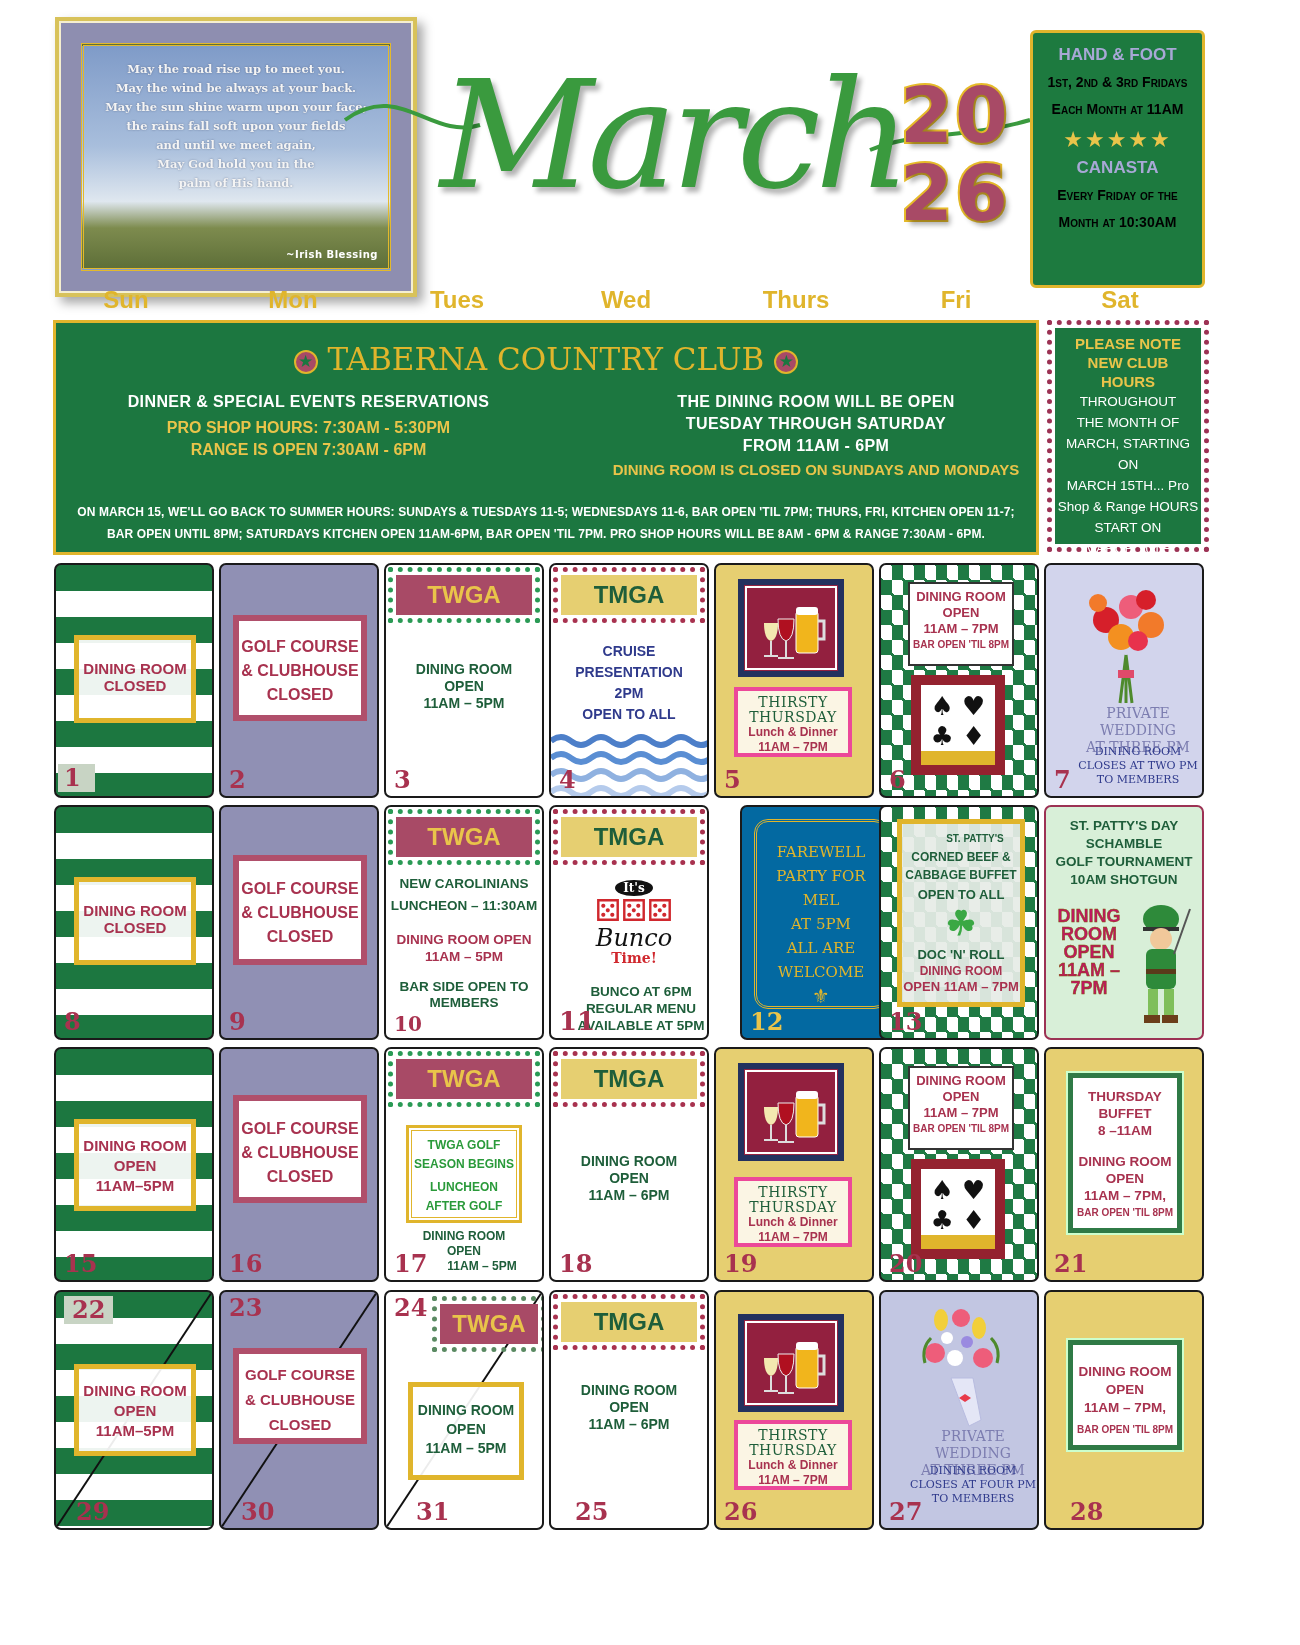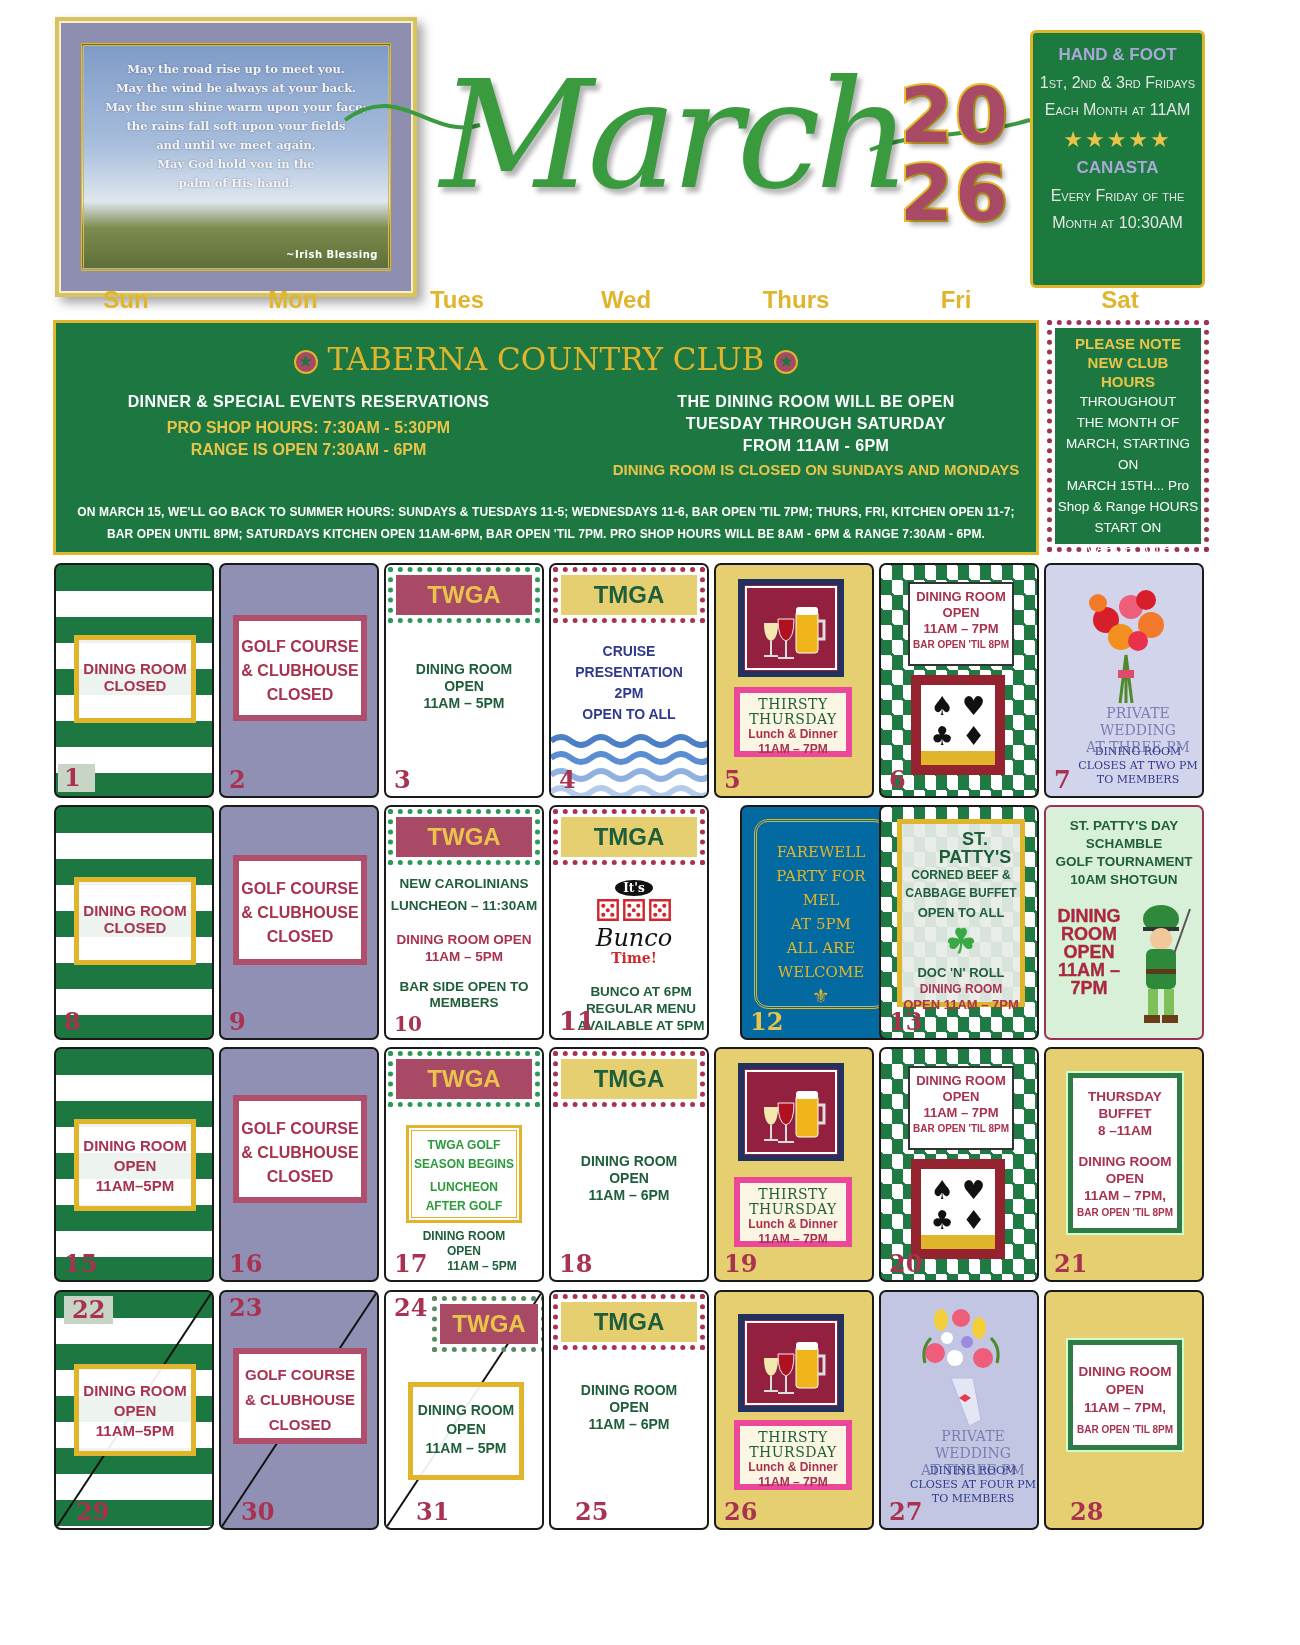--- a/index.html
+++ b/index.html
@@ -14,21 +14,21 @@
   .blessing-sig { position: absolute; right: 10px; bottom: 8px; font-family: "DejaVu Sans", sans-serif; font-size: 10px; font-weight: bold; color: #fff; letter-spacing: 0.5px; }
 
   
   .march-title { left: 440px; top: 60px; font-family: "DejaVu Serif", serif; font-style: italic; font-size: 150px; color: #3a9a3e; letter-spacing: -6px; text-shadow: 4px 5px 5px rgba(0,0,0,0.3); line-height: 1; }
   .swoosh { left: 340px; top: 80px; }
   .year { left: 900px; font-family: "DejaVu Sans", sans-serif; font-weight: bold; font-size: 76px; color: #a84a66; -webkit-text-stroke: 4px #e6bb2a; paint-order: stroke fill; line-height: 1; text-shadow: 4px 5px 5px rgba(0,0,0,0.3); letter-spacing: 2px; }
 
   
   .cards-box { left: 1030px; top: 30px; width: 175px; height: 258px; background: #1d7a3f; border: 3px solid #e0b52c; border-radius: 6px; text-align: center; padding-top: 10px; }
   .cards-box .h { color: #a8a8d6; font-weight: bold; font-size: 17px; font-family: "Liberation Sans", sans-serif; margin: 2px 0 4px; }
-  .cards-box .t { color: #e5e5e5; font-size: 16px; font-family: "Liberation Sans", sans-serif; line-height: 27px; font-variant: small-caps; }
+  .cards-box .t { color: #000000; font-size: 14px; font-family: "Liberation Sans", sans-serif; line-height: 27px; font-variant: small-caps; font-weight: bold; }
   .cards-box .stars { color: #e9c44a; font-size: 22px; letter-spacing: 2px; margin: 4px 0 6px; }
 
   
   .day-hdr { top: 286px; font-family: "Liberation Sans", sans-serif; font-size: 24px; color: #e0b52c; font-weight: bold; text-align: center; width: 160px; }
 
   
   .club { left: 53px; top: 320px; width: 986px; height: 235px; background: #1c7740; border: 3px solid #e0b52c; color: #fff; }
   .club-title { position: absolute; left: 0; right: 0; top: 18px; text-align: center; font-family: "DejaVu Serif", serif; font-size: 31px; color: #e0b52c; }
   .club-title .badge { display: inline-block; width: 24px; height: 24px; border-radius: 50%; background: #a84a66; border: 2px solid #e0b52c; color: #1c7740; font-size: 17px; line-height: 19px; vertical-align: 3px; margin: 0 10px; }
   .club-col { position: absolute; text-align: center; font-family: "Liberation Sans", sans-serif; font-weight: bold; }
@@ -63,21 +63,21 @@
   .t-green { color: #1e5e3a; }
   .t-blue { color: #2f3a8c; }
 
   .tag { position: absolute; left: 10px; top: 10px; width: 136px; height: 40px; text-align: center; font-family: "Liberation Sans", sans-serif; font-weight: bold; font-size: 24px; line-height: 40px; }
   .tag.twga { background: #a84a66; color: #e9c44a; outline: 5px dotted #2a9a55; outline-offset: 3px; }
   .tag.tmga { background: #e6cf71; color: #1e5e3a; outline: 5px dotted #a8324f; outline-offset: 3px; }
 
   .body-text { position: absolute; left: 0; right: 0; text-align: center; font-family: "Liberation Sans", sans-serif; font-weight: bold; font-size: 14px; line-height: 17px; }
 
   .drinks { position: absolute; left: 22px; width: 106px; height: 98px; border: 6px solid #23315e; outline: 2px solid #fff; outline-offset: -9px; background: #93203f; }
-  .thirsty { position: absolute; left: 18px; width: 118px; height: 70px; background: #fbf5e4; border: 6px solid #ec4899; text-align: center; padding-top: 4px; }
+  .thirsty { position: absolute; left: 18px; width: 118px; height: 70px; background: #fbf5e4; border: 4px solid #ec4899; text-align: center; padding-top: 4px; }
   .thirsty .a { font-family: "DejaVu Serif", serif; font-size: 14px; color: #1e5e3a; line-height: 15px; letter-spacing: 0.5px; }
   .thirsty .b { font-family: "Liberation Sans", sans-serif; font-weight: bold; font-size: 12px; color: #a8324f; line-height: 15px; }
 
   .cardsuits { position: absolute; left: 30px; width: 94px; height: 100px; background: #fff; border: 10px solid #94222f; text-align: center; font-size: 26px; line-height: 30px; color: #111; padding-top: 6px; }
   .cardsuits .bar { position: absolute; left: 0; right: 0; bottom: 0; height: 14px; background: #e0b52c; }
 
   .wedding-text { position: absolute; left: 0; right: 0; text-align: center; font-family: "DejaVu Serif", serif; padding-left: 28px; }
   .diag { position: absolute; left: 0; top: 0; width: 100%; height: 100%; }
 </style>
 </head>
@@ -327,21 +327,21 @@
       <div>ALL ARE</div>
       <div>WELCOME</div>
     </div>
     <div style="color:#e0b52c; font-size:20px;">⚜</div>
   </div>
   <div class="num" style="color:#e9c44a;">12</div>
 </div>
 
 <div class="cell diamonds" style="left:879px; top:805px; height:235px;">
   <div class="box" style="left:16px; top:12px; width:128px; height:188px; border:5px solid #e0b52c; background:rgba(230,236,230,0.93); padding-top:6px; font-size:13px; line-height:18px;">
-    <div class="t-green" style="font-size:18px;margin-left:28px;">ST. PATTY'S</div>
+    <div class="t-green" style="font-size:10px;margin-left:28px;">ST. PATTY'S</div>
     <div class="t-green" style="font-size:12px;">CORNED BEEF &amp;</div>
     <div class="t-green" style="font-size:12px;">CABBAGE BUFFET</div>
     <div class="t-green" style="margin-top:2px;">OPEN TO ALL</div>
     <div style="font-size:34px; color:#3aa844; line-height:38px;">☘</div>
     <div class="t-green" style="margin-top:4px;">DOC 'N' ROLL</div>
     <div class="t-maroon" style="font-size:12px; line-height:15px;">DINING ROOM</div>
     <div class="t-maroon" style="font-size:13px; line-height:15px;">OPEN 11AM – 7PM</div>
   </div>
   <div class="num">13</div>
 </div>

